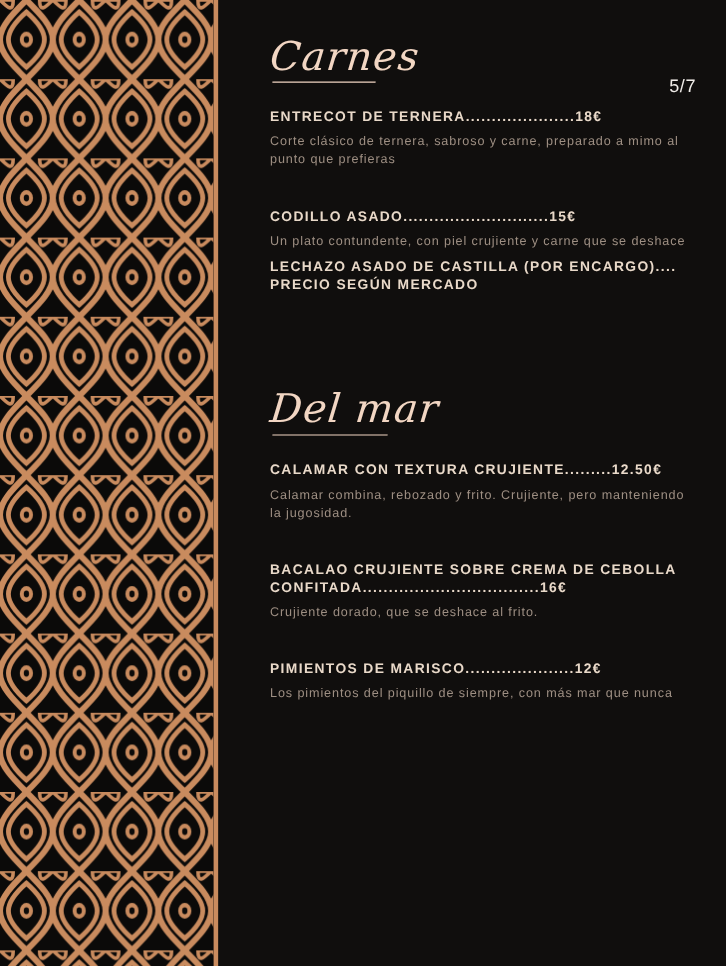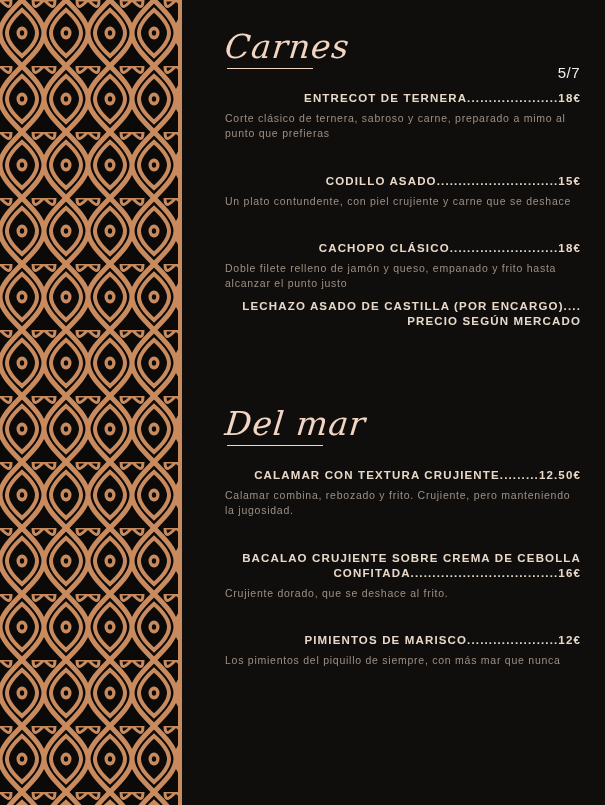--- a/index.html
+++ b/index.html
@@ -84,21 +84,20 @@
     margin-top: 32px;
   }
   .dish-head {
     color: #e9d9c9;
     font-size: 11.5px;
     font-weight: bold;
     letter-spacing: 1.15px;
     line-height: 1.32;
     text-transform: uppercase;
     font-family: "Liberation Sans", sans-serif;
-    text-align: right;
   }
   .dish-desc {
     color: #9e8f83;
     font-size: 10.5px;
     letter-spacing: 0.75px;
     line-height: 1.45;
     margin-top: 5px;
     font-family: "Liberation Sans", sans-serif;
   }
 
@@ -145,24 +144,20 @@
       <div class="dish first-dish">
         <div class="dish-head">ENTRECOT DE TERNERA.....................18€</div>
         <div class="dish-desc">Corte clásico de ternera, sabroso y carne, preparado a mimo al punto que prefieras</div>
       </div>
 
       <div class="dish">
         <div class="dish-head">CODILLO ASADO............................15€</div>
         <div class="dish-desc">Un plato contundente, con piel crujiente y carne que se deshace</div>
       </div>
 
-      <div class="dish">
-        <div class="dish-head">CACHOPO CLÁSICO.........................18€</div>
-        <div class="dish-desc">Doble filete relleno de jamón y queso, empanado y frito hasta alcanzar el punto justo</div>
-      </div>
 
 
       <div class="dish" style="margin-top:7px;">
         <div class="dish-head">LECHAZO ASADO DE CASTILLA (POR ENCARGO).... PRECIO SEGÚN MERCADO</div>
       </div>
     </div>
 
     <div class="sec-delmar">
       <h2 class="section-title">
         <span>Del mar</span>

